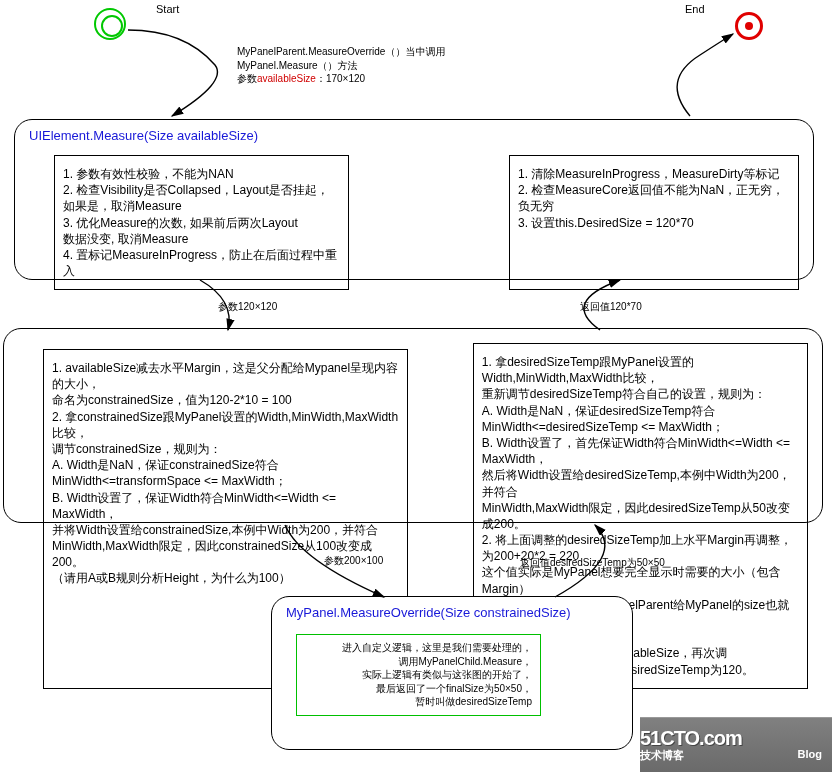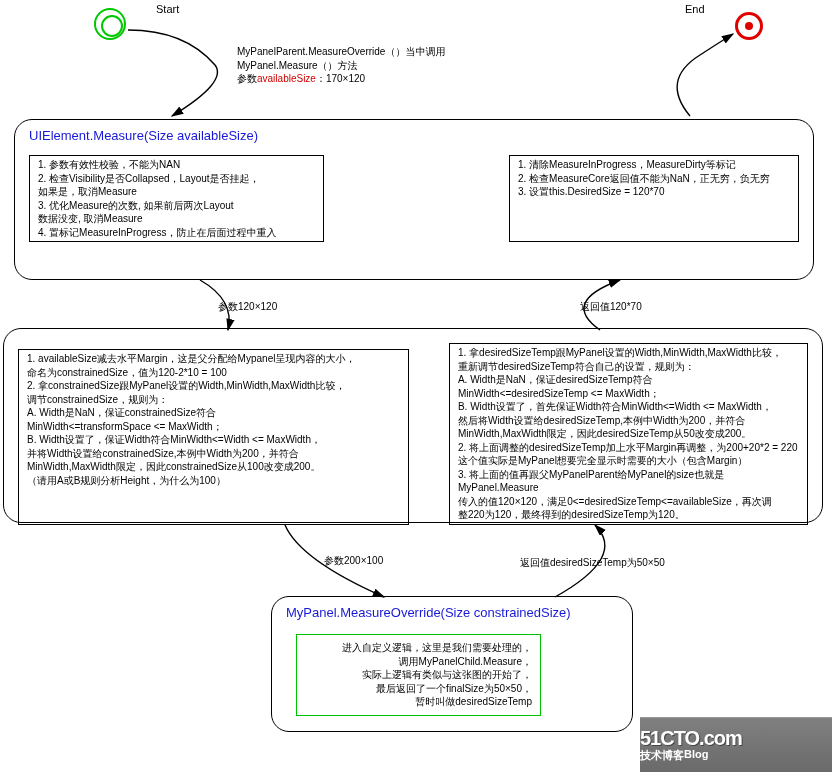--- a/index.html
+++ b/index.html
@@ -62,42 +62,43 @@
       padding: 8px 14px;
       background: #fff;
     }
     .box-title {
       color: #1818d8;
       font-size: 13px;
       margin-bottom: 8px;
     }
     .inner-box {
       border: 1px solid #000;
-      font-size: 10px;
-      padding: 2px 8px;
+      font-size: 12px;
+      padding: 10px 8px;
       line-height: 1.35;
       white-space: pre-line;
+      margin-left: 25px;
     }
     .inner-box-green {
       border: 1.5px solid #00c000;
       font-size: 10px;
       padding: 6px 8px;
       line-height: 1.35;
       white-space: pre-line;
       text-align: right;
     }
     #box1 { top: 119px; left: 14px; width: 800px; height: 161px; }
     #box1 .cols { display: flex; gap: 120px; margin-top: 12px; }
     #box1 .col1 { width: 295px; }
     #box1 .col2 { width: 290px; margin-left: auto; }
     #box2 { top: 328px; left: 3px; width: 820px; height: 195px; }
     #box2 .cols { display: flex; gap: 40px; margin-top: 12px; }
     #box2 .col1 { width: 392px; }
     #box2 .col2 { width: 360px; margin-top: -6px; }
-    #box3 { top: 596px; left: 271px; width: 362px; height: 136px; }
+    #box3 { top: 596px; left: 271px; width: 362px; height: 154px; }
     #box3 .inner-box-green { margin-top: 14px; width: 245px; margin-left: 10px; }
     .param { position: absolute; font-size: 10px; }
     .p1 { top: 300px; left: 218px; }
     .p2 { top: 554px; left: 324px; }
     .p3 { top: 556px; left: 520px; }
     .p4 { top: 300px; left: 580px; }
     svg.arrows {
       position: absolute;
       top: 0; left: 0;
       width: 832px; height: 772px;
@@ -119,20 +120,21 @@
       font-size: 20px;
       font-weight: 900;
       letter-spacing: -1px;
       text-shadow: 1px 1px 0 #444;
     }
     .footer .sub {
       font-size: 11px;
       font-weight: bold;
       margin-top: -2px;
       display: flex;
+      justify-content: space-between;
       padding-right: 10px;
     }
   </style>
 </head>
 <body>
 
 <div class="label start-label">Start</div>
 <div class="label end-label">End</div>
 
 <div class="start-circle"></div>

